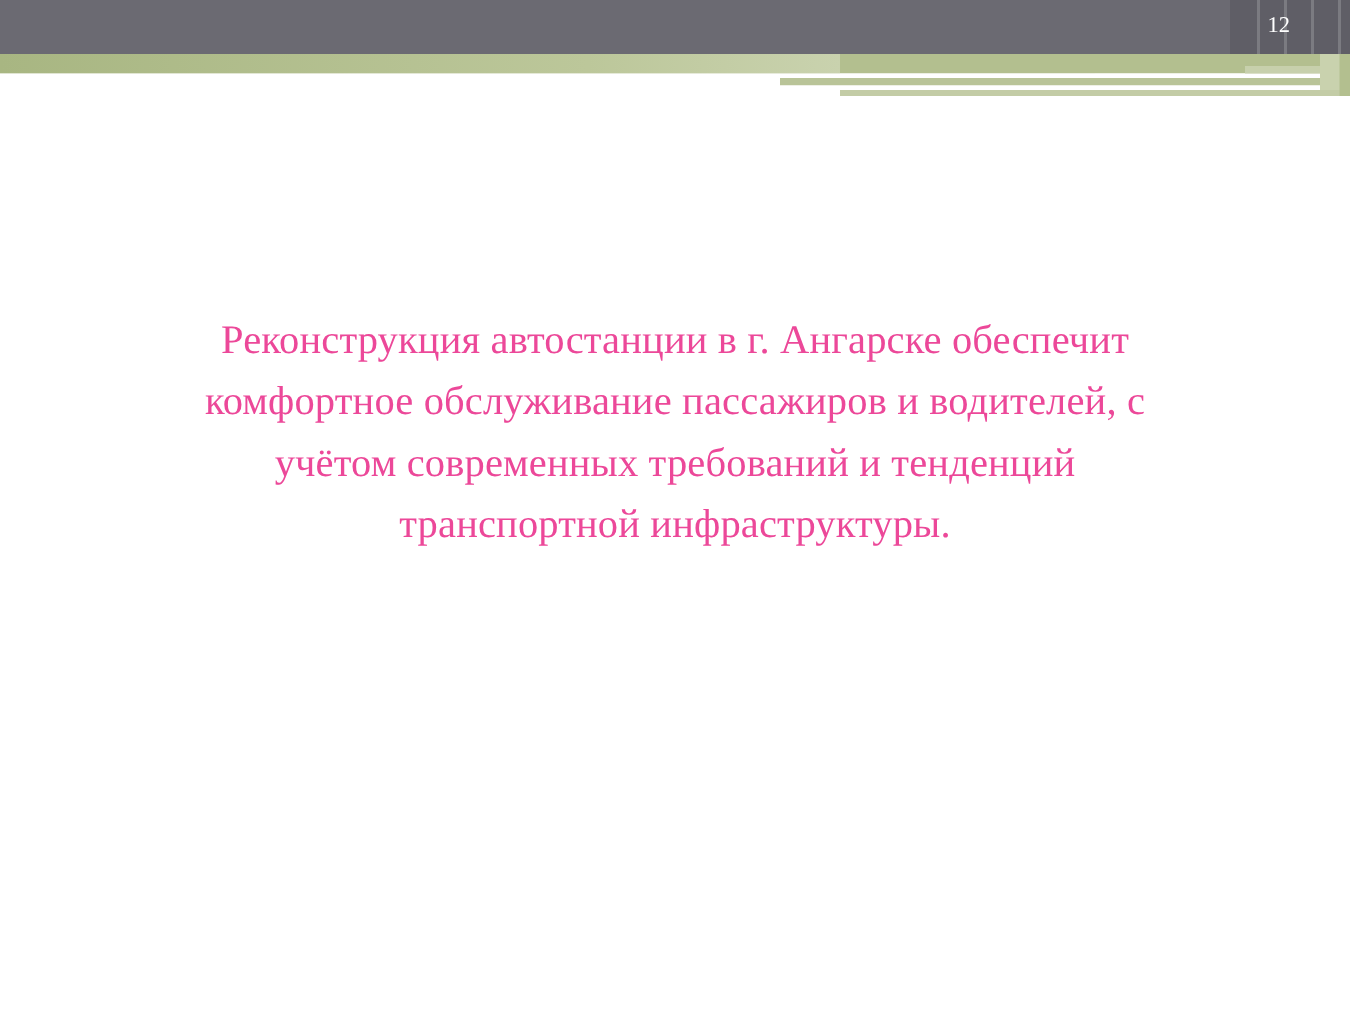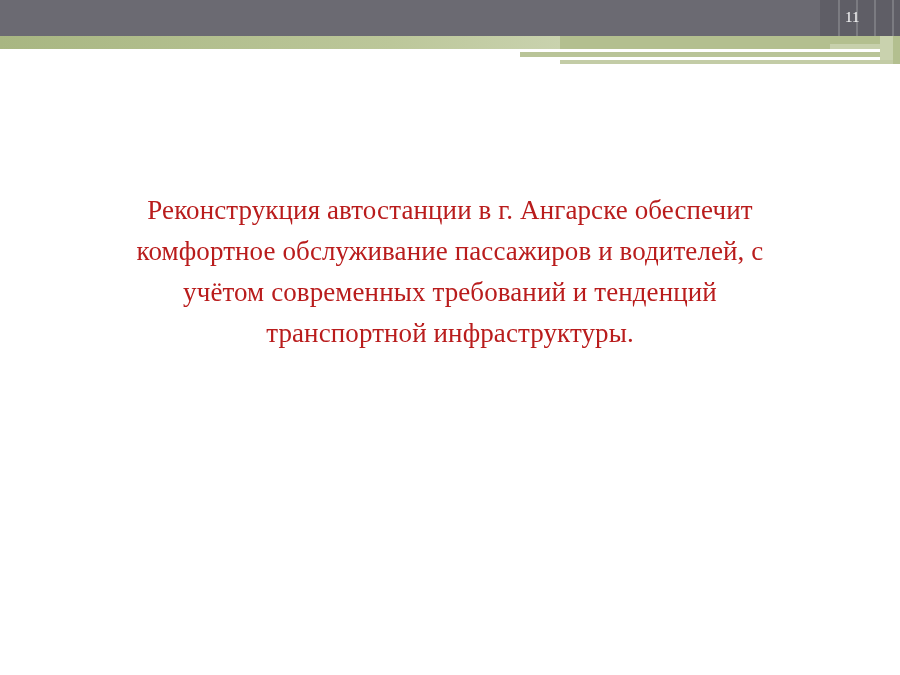--- a/index.html
+++ b/index.html
@@ -140,42 +140,42 @@
   }
 
   
   .content-block {
     position: absolute;
     top: 190px;
     left: 120px;
     width: 660px;
   }
   .body-text {
-    margin: 0;
-    color: #b91c1c;
+    margin: 16px;
+    color: #ec4899;
     font-family: "Liberation Serif", serif;
     font-size: 27px;
     line-height: 41px;
     text-align: center;
     letter-spacing: 0.1px;
   }
 </style>
 </head>
 <body>
 
 <div class="slide">
 
   <div class="header-band"></div>
   <div class="header-band-dark-right"></div>
   <div class="header-vline v1"></div>
   <div class="header-vline v2"></div>
   <div class="header-vline v3"></div>
   <div class="header-vline v4"></div>
 
-  <div class="slide-number">11</div>
+  <div class="slide-number">12</div>
 
   <div class="bar bar-olive-full"></div>
   <div class="bar bar-olive-fade"></div>
   <div class="bar bar-light-1"></div>
   <div class="bar bar-white-gap"></div>
   <div class="bar bar-olive-2"></div>
   <div class="bar bar-white-2"></div>
   <div class="bar bar-olive-3"></div>
   <div class="bar bar-light-2"></div>
   <div class="corner-tick"></div>

